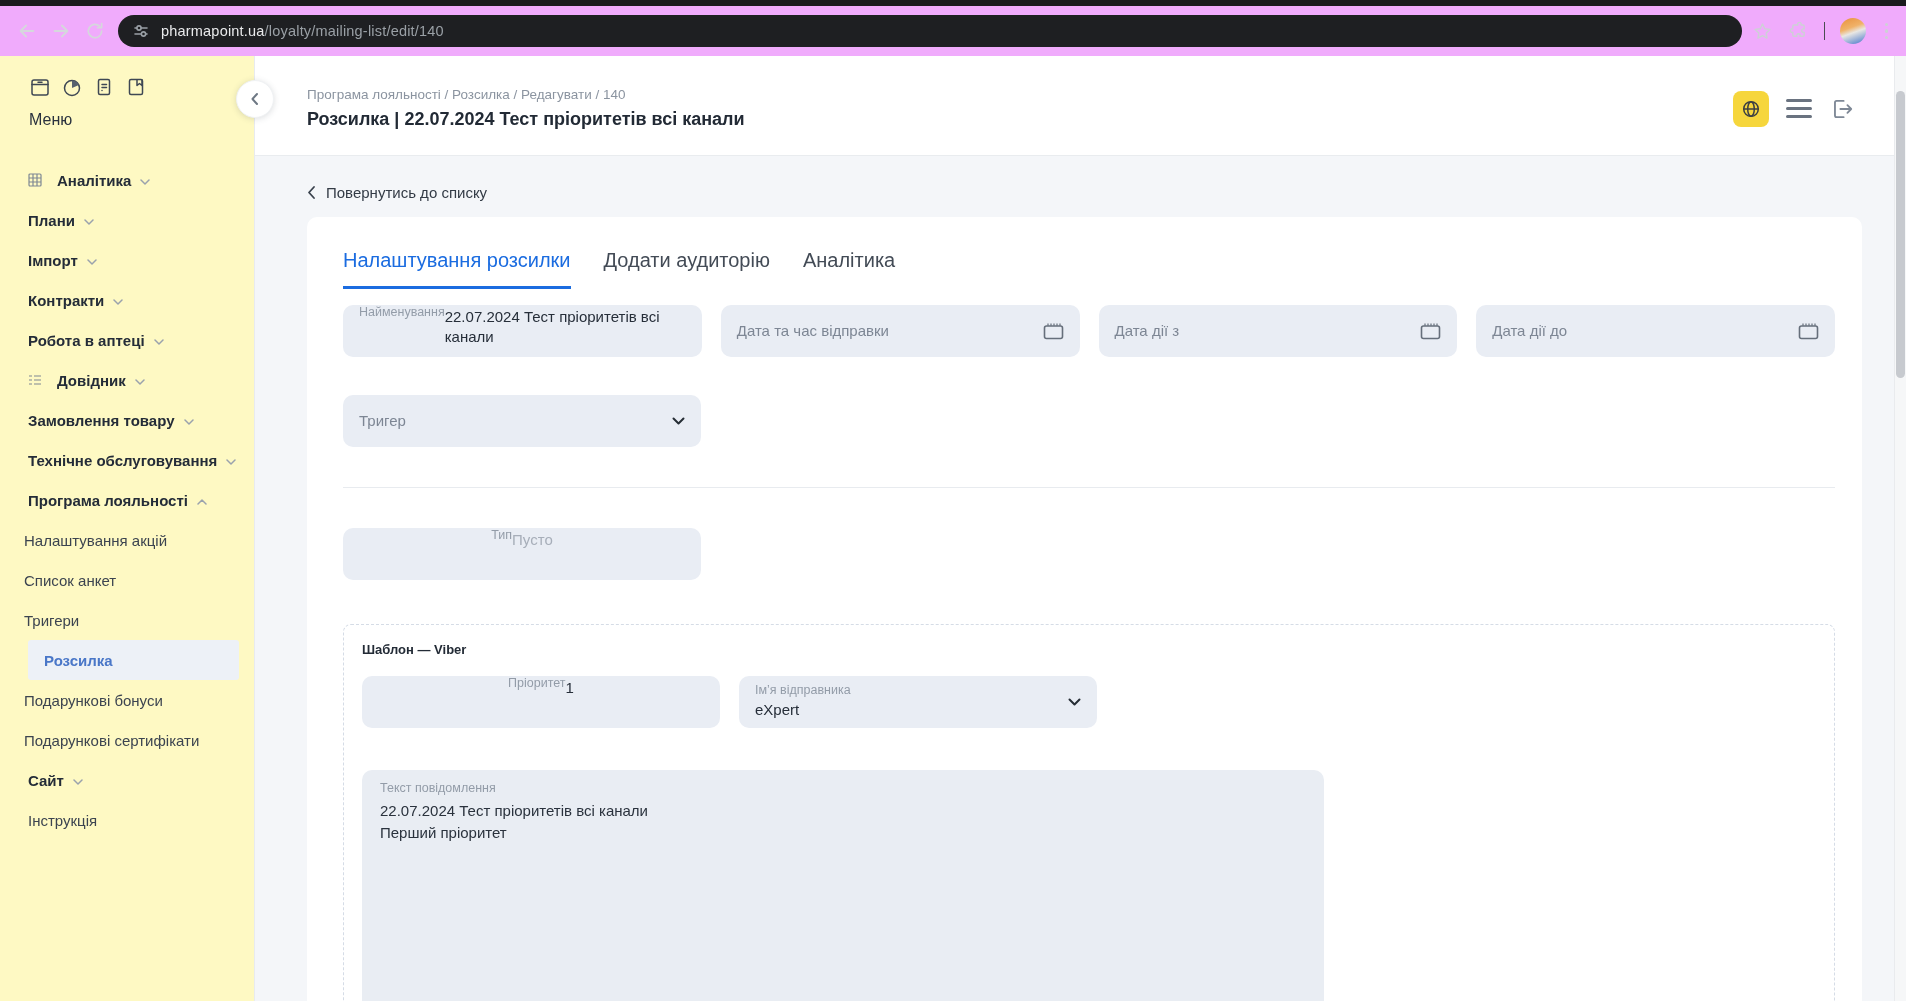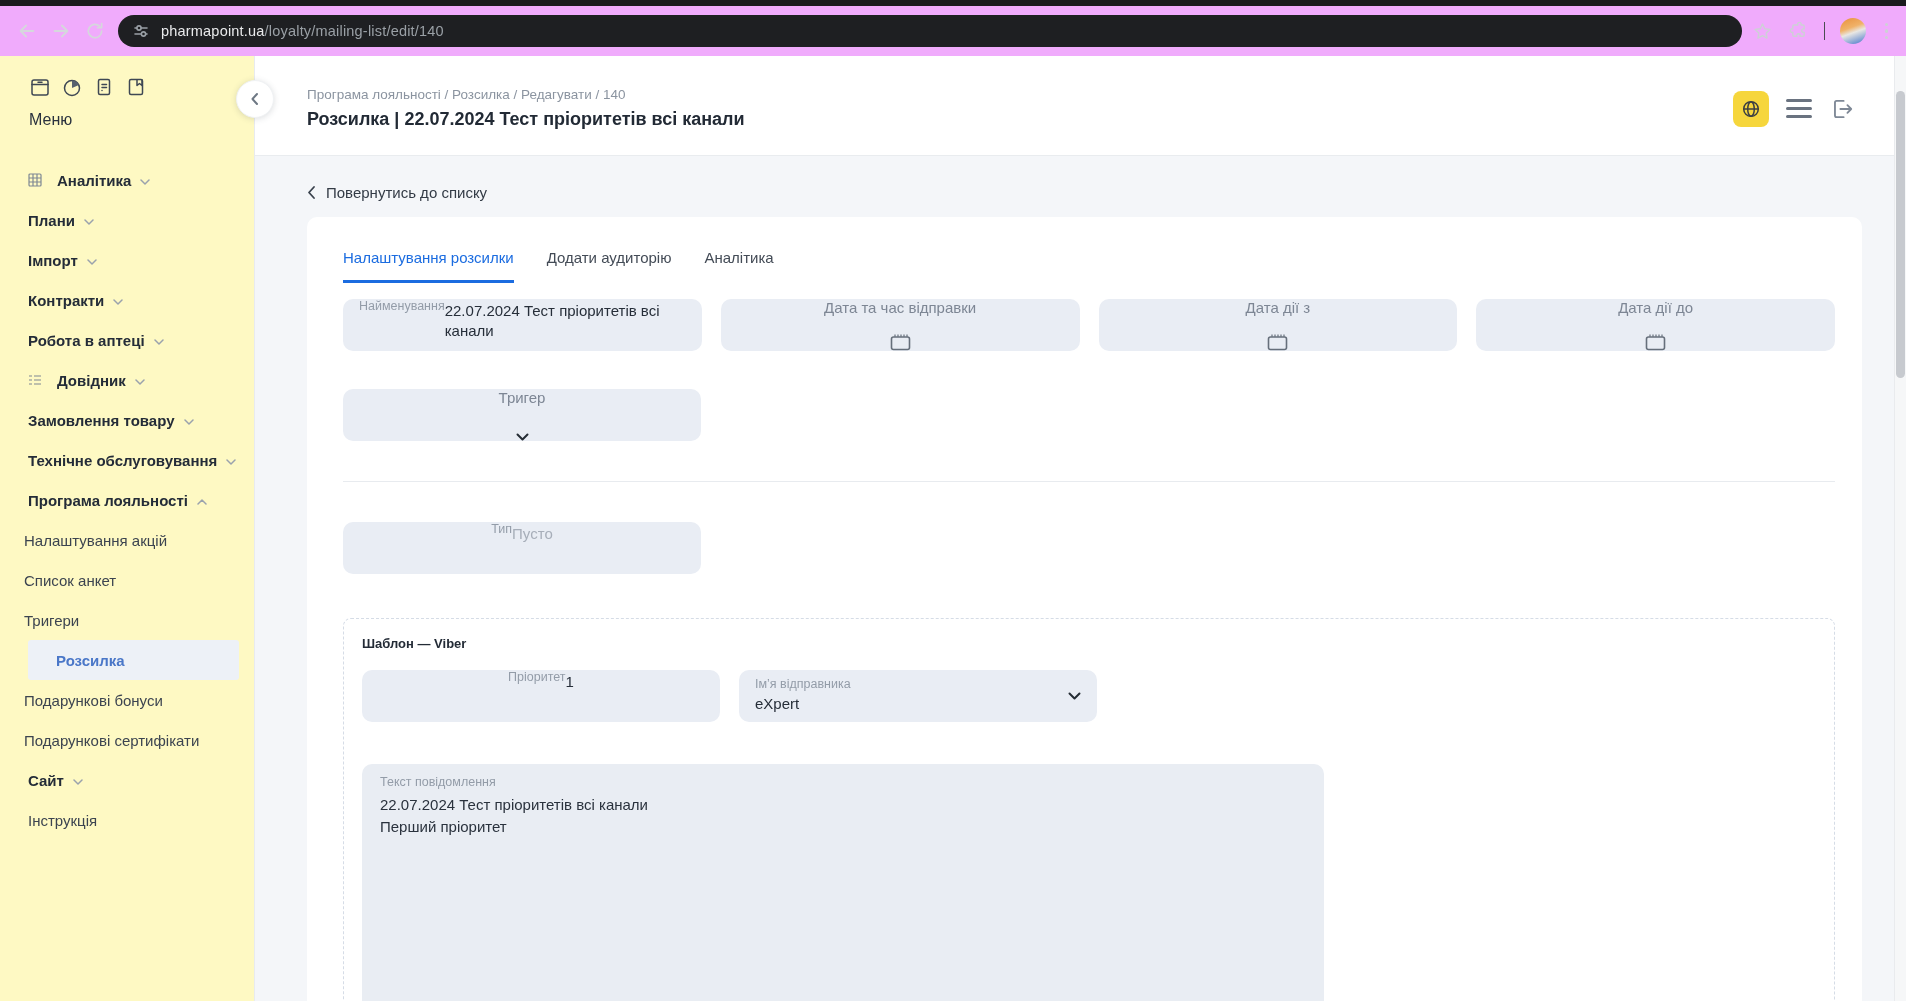--- a/index.html
+++ b/index.html
@@ -27,21 +27,21 @@
   .side-icons { display:flex; gap:10px; padding:20px 0 0 29px; }
   .side-icons span { display:flex; }
   .menu-title { margin:13px 0 0 29px; font-size:16px; color:#2a323e; }
   .s-list { margin-top:31px; }
   .s-item { height:40px; display:flex; align-items:center; padding-left:28px; cursor:pointer; }
   .s-ico { width:14px; margin-right:15px; display:flex; }
   .s-item.sub { padding-left:24px; }
   .s-label { font-size:15px; color:#3c4450; white-space:nowrap; }
   .s-item.top .s-label { font-weight:700; color:#242c38; }
   .chev { margin-left:9px; margin-top:3px; display:flex; }
-  .s-item.active { background:#edf1f7; margin-left:28px; margin-right:15px; padding-left:28px; border-radius:3px; }
+  .s-item.active { background:#edf1f7; margin-left:28px; margin-right:15px; padding-left:16px; border-radius:3px; }
   .s-item.active .s-label { color:#4a77c8; font-weight:700; }
   .fab { position:absolute; top:80px; left:236px; width:38px; height:38px; border-radius:50%; background:#fff;
          border:1px solid #f0f2f4; box-shadow:0 1px 6px rgba(60,70,85,.18);
          display:flex; align-items:center; justify-content:center; z-index:5; }
 
   
   .main { position:absolute; left:255px; top:56px; right:0; bottom:0; overflow:hidden; }
   .app-header { height:100px; background:#fff; border-bottom:1px solid #e9ecef;
                 display:flex; align-items:center; justify-content:space-between; padding:6px 51px 0 52px; }
   .crumb { font-size:13.5px; color:#8b94a0; }
@@ -50,25 +50,25 @@
   .globe-btn { width:36px; height:36px; border-radius:8px; background:#f6d63c; display:flex; align-items:center; justify-content:center; cursor:pointer; }
   .burger { display:flex; flex-direction:column; gap:5px; cursor:pointer; }
   .burger i { width:26px; height:3px; background:#6a7380; border-radius:1.5px; }
 
   .content { padding:27px 0 0 52px; }
   .back-link { display:inline-flex; align-items:center; gap:10px; font-size:15px; color:#333b46; cursor:pointer; height:18px; }
   .card { margin-top:13px; width:1555px; min-height:860px; background:#fff; border-radius:10px;
           padding:32px 27px 60px 36px; }
 
   .tabs { display:flex; gap:33px; }
-  .tab { font-size:15px; color:#434b56; padding-bottom:14px; border-bottom:3px solid transparent; cursor:pointer; }
+  .tab { font-size:20px; color:#434b56; padding-bottom:14px; border-bottom:3px solid transparent; cursor:pointer; }
   .tab.active { color:#1b6ce0; border-bottom-color:#1b6ce0; }
 
   .row4 { margin-top:16px; display:grid; grid-template-columns:repeat(4,1fr); gap:19px; }
-  .field { height:52px; background:#e9edf4; border-radius:10px; padding:0 16px; display:flex; cursor:text;flex-direction:column; }
+  .field { height:52px; background:#e9edf4; border-radius:10px; padding:0 16px; display:flex; cursor:text; }
   .field.stacked { flex-direction:row; justify-content:center; }
   .f-label { font-size:12.5px; color:#939ca8; line-height:15px; }
   .f-value { font-size:15px; color:#262e39; line-height:20px; margin-top:2px; }
   .f-value.empty { color:#a7aeb9; }
   .field.plain { align-items:center; justify-content:space-between; cursor:pointer; }
   .p-label { font-size:15px; color:#7d8694; }
   .w355 { width:358px; }
 
   .trigger-row { margin-top:38px; }
   .divider { margin-top:40px; border-top:1px solid #e8ebef; }

